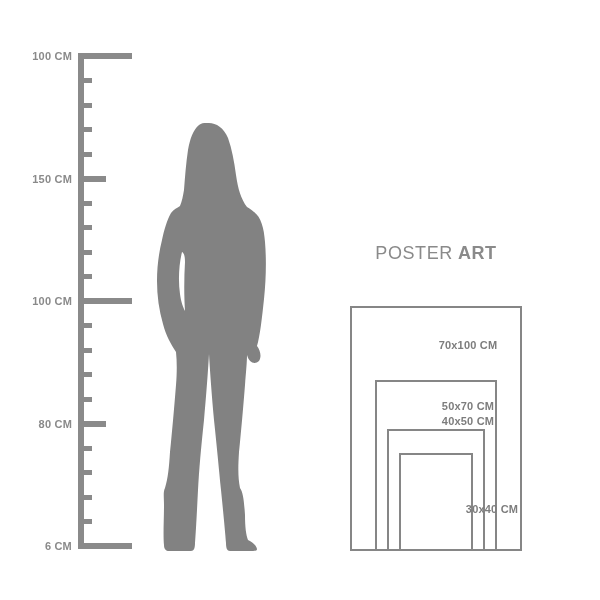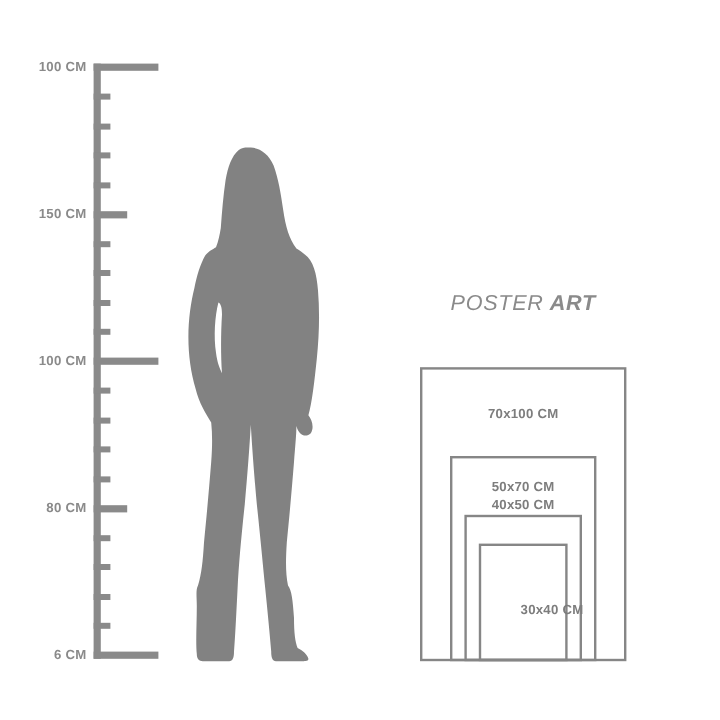--- a/index.html
+++ b/index.html
@@ -31,31 +31,30 @@
 
   
   #figure-svg{position:absolute;left:0;top:0;}
 
   
   #poster-title{
     position:absolute;left:436px;top:253px;
     transform:translate(-50%,-50%);
     font-size:18px;color:var(--title);letter-spacing:0.6px;
     white-space:nowrap;
-    font-style:italic;
   }
   #poster-title .t-bold{font-weight:700;margin-left:5px;}
   .poster-rect{
     position:absolute;border:2px solid var(--frame);
     box-sizing:border-box;background:transparent;
   }
   .poster-size-label{
     position:absolute;transform:translate(-50%,-50%);
     font-size:11px;font-weight:700;color:var(--label);
-    white-space:nowrap;letter-spacing:0.2px;
+    white-space:nowrap;letter-spacing:0.2px;margin-left:32px;
   }
 </style>
 </head>
 <body>
 
 <div id="ruler">
   <div class="bar"></div>
 
 <div class="tick" style="top: 543px; width: 54px; height: 6px;"></div>
     <div class="tick" style="top: 519px; width: 14px; height: 5px;"></div>

